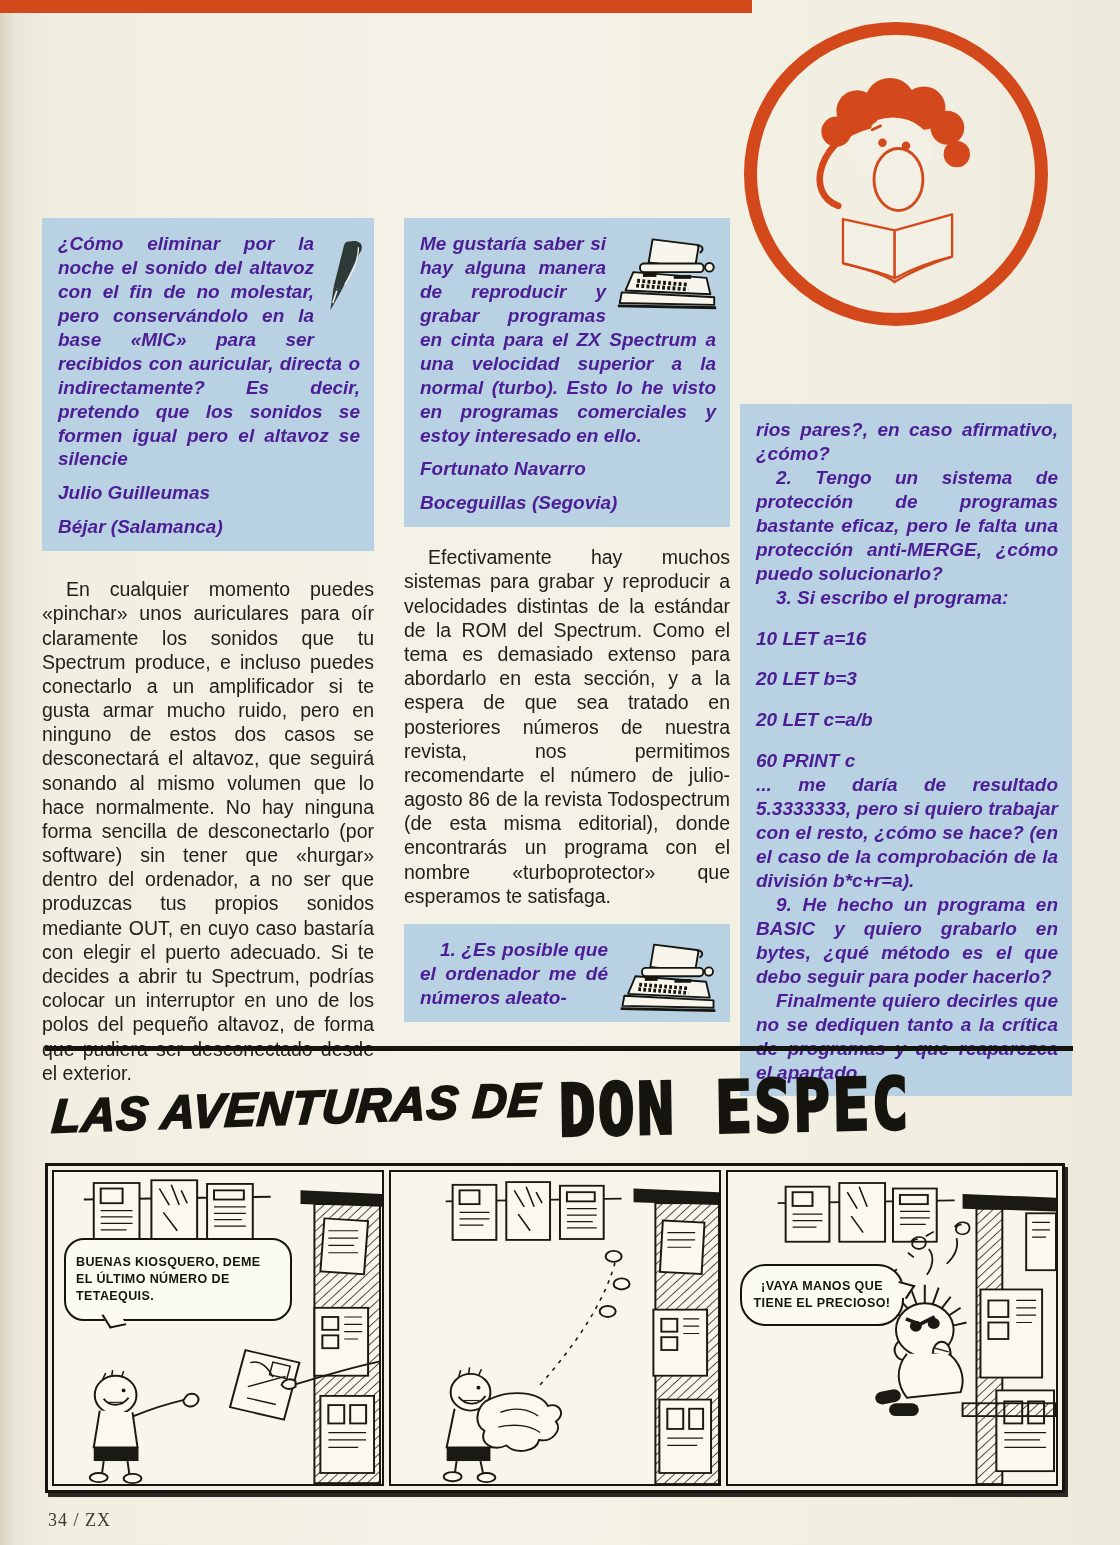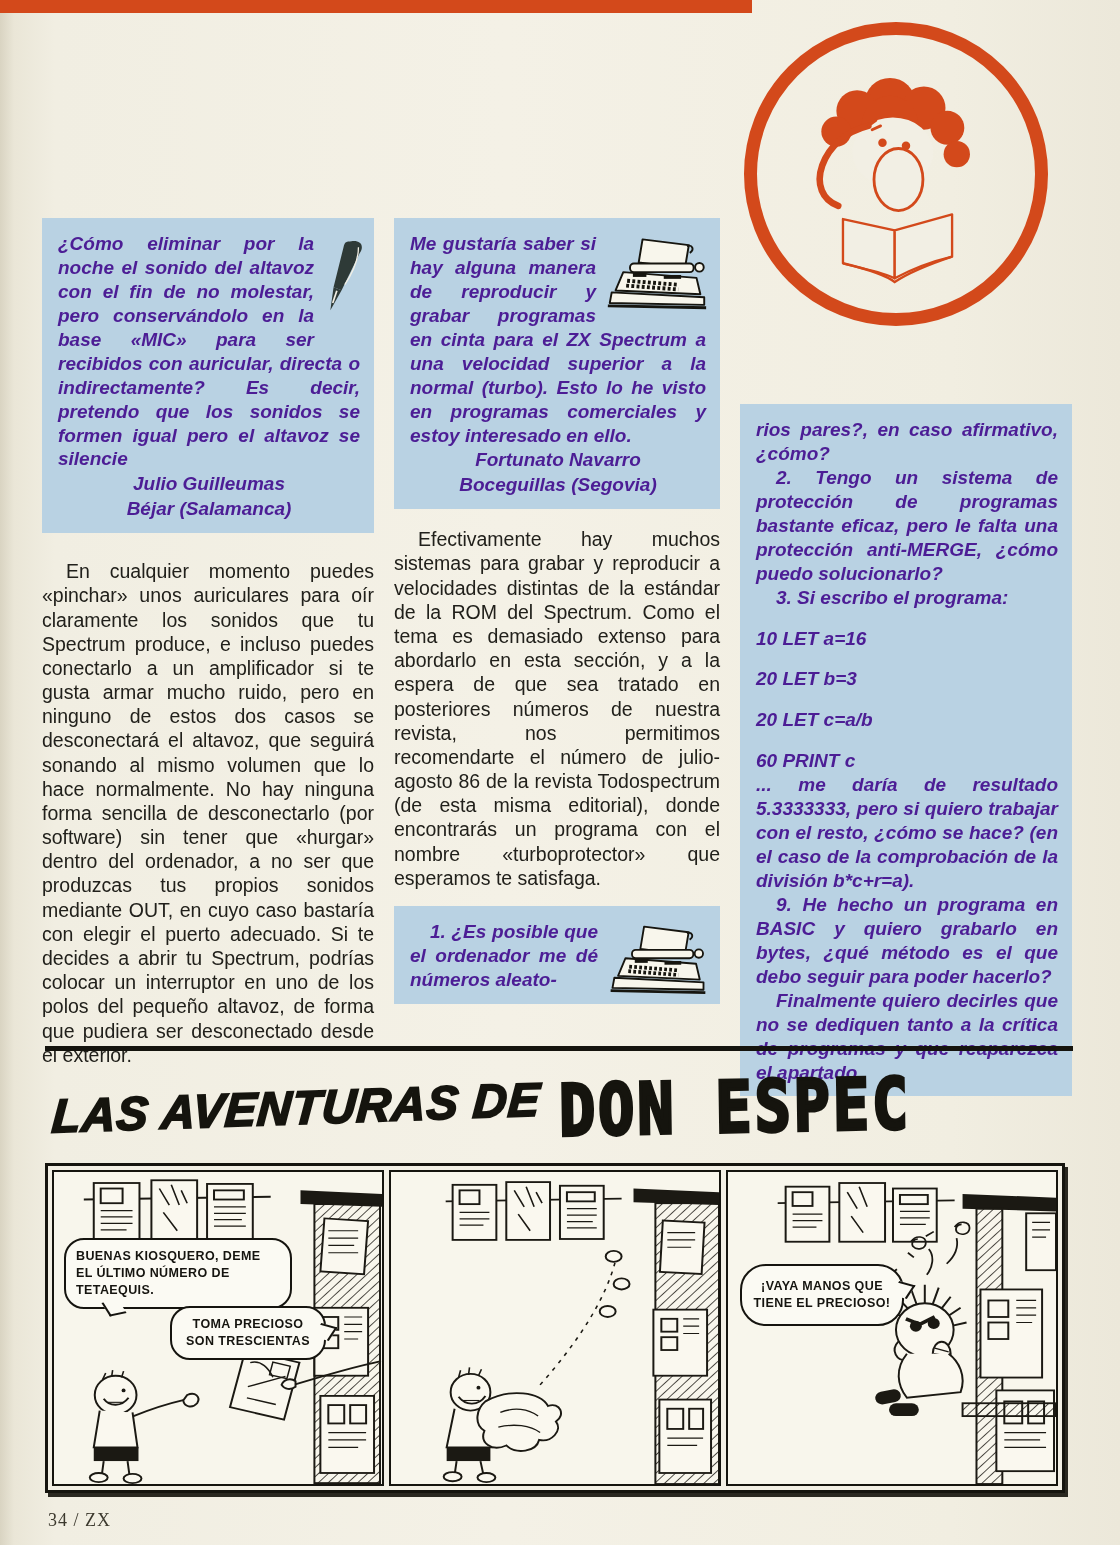--- a/index.html
+++ b/index.html
@@ -11,31 +11,31 @@
   
   .top-rule{position:absolute;left:0;top:168;width:752px;height:13px;background:#d3491b;}
   .mast-circle{
     position:absolute;left:744px;top:22px;width:278px;height:278px;border:13px solid #d3491b;
     border-radius:50%;background:transparent;
   }
   .mast-circle svg{position:absolute;left:6px;top:10px;}
   
   .col{position:absolute;width:332px;}
   .col1{left:42px;top:218px;}
-  .col2{left:394px;top:218px;width:326px;}
+  .col2{left:404px;top:218px;width:326px;}
   .col3{left:740px;top:404px;}
   .letter-box{
     background:#b9d2e3;padding:14px 14px 12px 16px;
     font-weight:bold;font-style:italic;font-size:19px;line-height:1.26;
     text-align:justify;color:#4c1d95;
   }
   .letter-box p{margin:0;}
   .letter-box .indent{text-indent:20px;}
   .letter-box .code{text-align:left;text-indent:0;margin-top:17px;}
-  .sig{display:block;text-align:center;margin-top:1px;}
+  .sig{display:block;text-align:left;margin-top:10px;}
   .float-icon{float:right;margin:2px -4px 4px 8px;}
   .answer{
     margin-top:26px;font-size:19.5px;line-height:1.24;text-align:justify;color:#21201b;
   }
   .answer p{margin:0;text-indent:24px;}
   
   .black-rule{position:absolute;left:45px;top:1046px;width:1028px;height:5px;background:#15140e;}
   .comic-title{position:absolute;left:52px;top:1072px;width:1010px;height:86px;white-space:nowrap;}
   .title-script{
     display:inline-block;font-weight:bold;font-style:italic;font-size:47px;letter-spacing:1px;
@@ -48,21 +48,21 @@
   }
   .comic-strip{
     position:absolute;left:45px;top:1163px;width:1020px;height:330px;
     border:3px solid #15140e;background:#f2efe4;box-sizing:border-box;
     display:flex;gap:5px;padding:4px;box-shadow:3px 4px 0 #2a2820;
   }
   .panel{position:relative;flex:1;border:2.5px solid #15140e;background:#f8f6ec;box-sizing:border-box;}
   .panel svg{position:absolute;inset:0;width:100%;height:100%;}
   .bubble{
     position:absolute;background:#fbfaf3;border:2px solid #15140f;border-radius:20px;
-    padding:8px 10px;font-size:12.5px;line-height:1.35;font-weight:bold;color:#15140f;
+    padding:14px 10px;font-size:12.5px;line-height:1.35;font-weight:bold;color:#15140f;
     letter-spacing:.4px;
   }
   .bubble::after{
     content:"";position:absolute;width:14px;height:14px;background:#fbfaf3;
     border-right:2px solid #15140f;border-bottom:2px solid #15140f;
     bottom:-9px;left:40px;transform:rotate(58deg) skewX(-20deg);
   }
   .bubble.tail-right::after{
     left:auto;right:-9px;bottom:auto;top:16px;
     border:none;border-top:2px solid #15140f;border-right:2px solid #15140f;
@@ -243,21 +243,20 @@
           <path d="M46 260l-6 40h44l-5-38" fill="#faf8ef"></path>
           <path d="M80 266c18-8 36-14 52-18"></path>
           <path d="M134 243c8-4 14 2 10 9-5 6-13 4-14-3z" fill="#faf8ef"></path>
           <rect x="40" y="300" width="45" height="15" fill="#1b1913" stroke="none"></rect>
           <path d="M50 315l-2 16M74 315l2 16"></path>
           <ellipse cx="45" cy="333" rx="9" ry="5" fill="#faf8ef"></ellipse>
           <ellipse cx="79" cy="334" rx="9" ry="5" fill="#faf8ef"></ellipse>
         </g>
       </svg>
       <div class="bubble" style="left:10px;top:66px;width:204px;">BUENAS KIOSQUERO, DEME EL ÚLTIMO NÚMERO DE TETAEQUIS.</div>
-      <div class="bubble tail-right" style="left:116px;top:134px;width:132px;text-align:center;">TOMA PRECIOSO SON TRESCIENTAS</div>
     </div>
 
     <div class="panel">
       <svg viewBox="0 0 330 340" preserveAspectRatio="none">
         <defs>
           <pattern id="h2" width="7" height="7" patternTransform="rotate(45)" patternUnits="userSpaceOnUse">
             <line x1="0" y1="0" x2="0" y2="7" stroke="#1b1913" stroke-width="1.6"></line>
           </pattern>
         </defs>
         <g stroke="#1b1913" stroke-width="2" fill="none">

